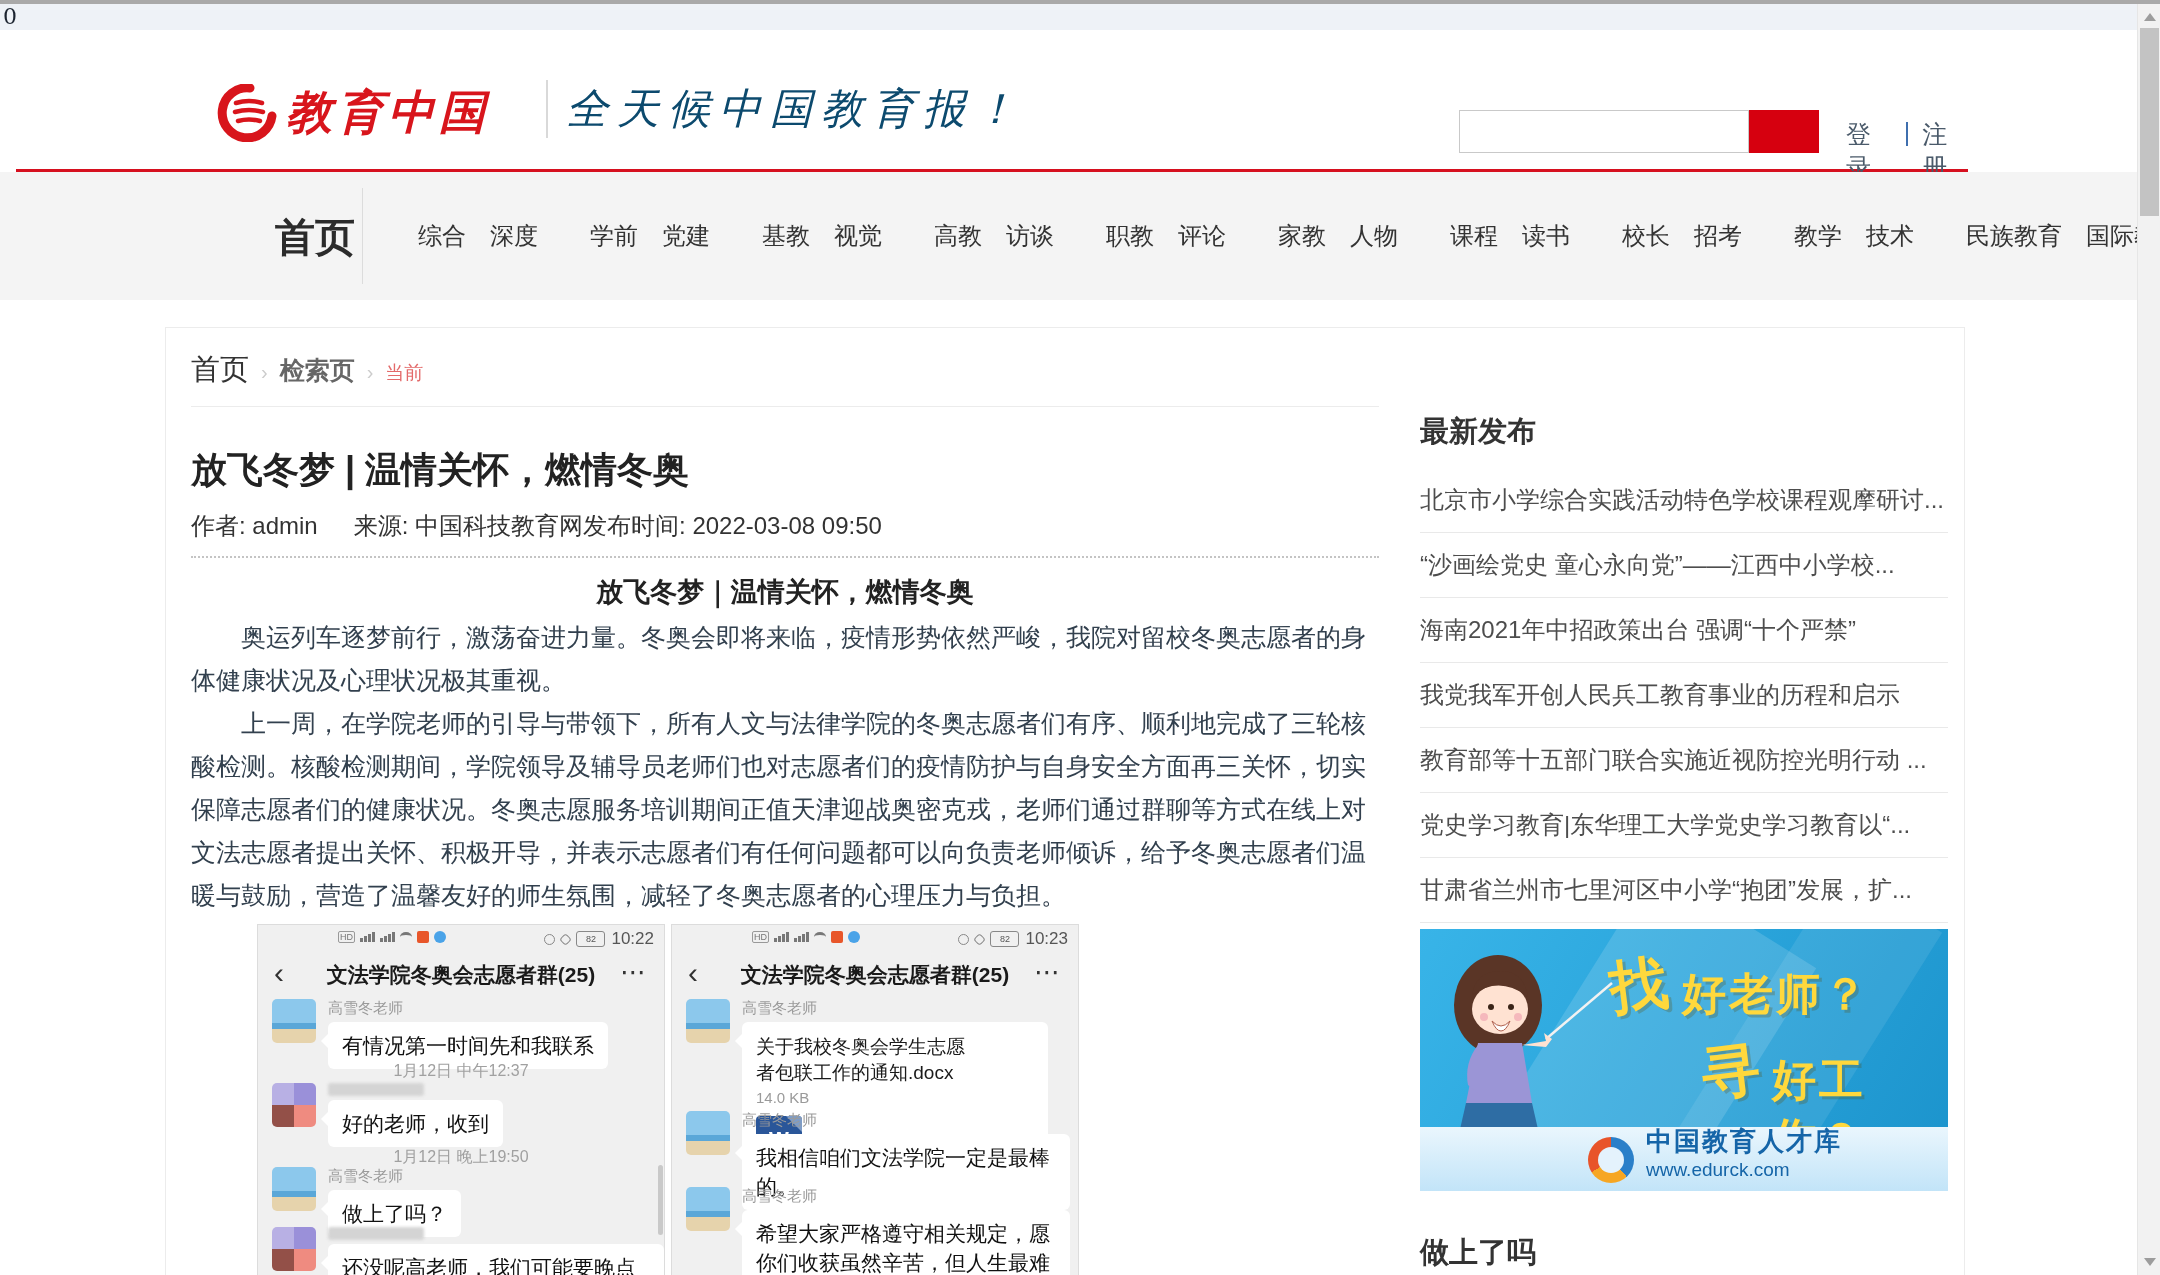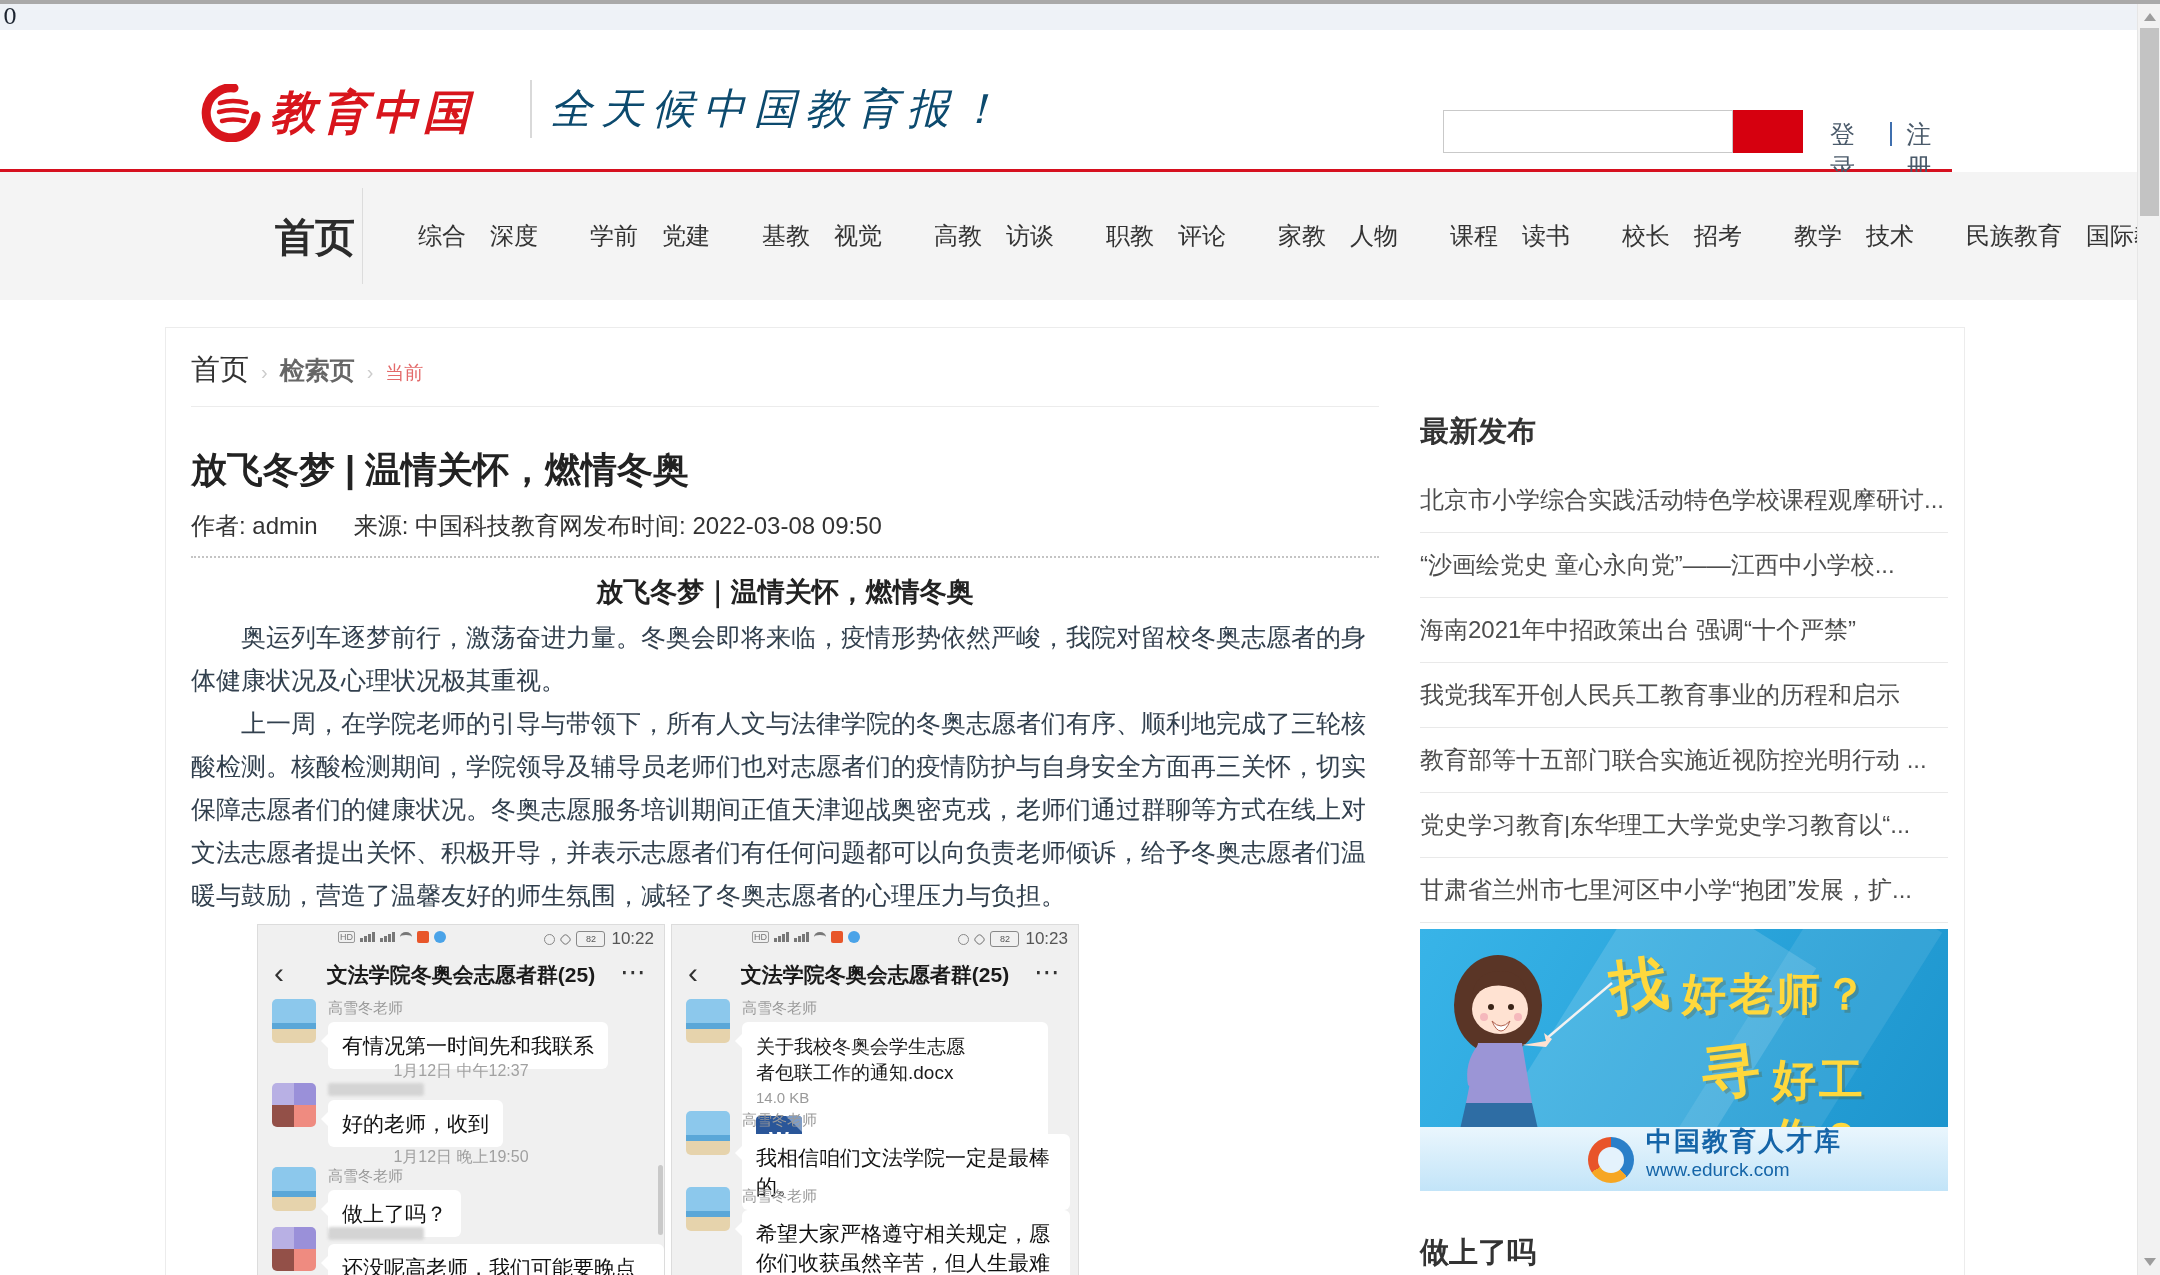--- a/index.html
+++ b/index.html
@@ -3,21 +3,21 @@
 <meta charset="utf-8">
 <style>
   html,body{margin:0;padding:0;background:#fff;}
   .screen{position:relative;width:2160px;height:1275px;overflow:hidden;background:#fff;
           font-family:"Liberation Sans","DejaVu Sans",sans-serif;}
   
   .hbar{position:absolute;left:0;top:0;width:2160px;height:4px;background:#a9a9a9;z-index:30;}
   .topstrip{position:absolute;left:0;top:4px;width:2160px;height:26px;background:#eef2f7;}
   .stray0{position:absolute;left:3px;top:0px;font-family:"DejaVu Serif",serif;font-size:22px;color:#1c2430;line-height:26px;}
   
-  .header{position:absolute;left:0;top:30px;width:1952px;height:139px;background:#fff;border-bottom:3px solid #d6101f;}
+  .header{position:absolute;left:16px;top:30px;width:1952px;height:139px;background:#fff;border-bottom:3px solid #d6101f;}
   .logo{position:absolute;left:198px;top:52px;display:flex;align-items:center;cursor:pointer;}
   .logo svg{width:64px;height:58px;}
   .logo-text{font-family:"DejaVu Serif",serif;font-style:italic;font-weight:bold;font-size:46px;color:#d8151c;letter-spacing:5px;margin-left:8px;}
   .slogan-wrap{position:absolute;left:530px;top:50px;display:flex;align-items:center;}
   .vline{display:inline-block;width:2px;height:58px;background:#d9d9d9;margin-right:18px;}
   .slogan{font-family:"DejaVu Serif",serif;font-style:italic;font-size:42px;color:#0c4a6e;letter-spacing:9px;}
   .search-input{position:absolute;left:1443px;top:80px;width:290px;height:43px;border:1px solid #c9c9c9;background:#fff;outline:none;font-size:22px;padding:0 10px;box-sizing:border-box;}
   .search-btn{position:absolute;left:1733px;top:80px;width:70px;height:43px;background:#d6000f;cursor:pointer;}
   .auth{position:absolute;left:1830px;top:88px;font-size:25px;color:#4a5a6a;display:flex;gap:12px;}
   .auth .lk{cursor:pointer;}

